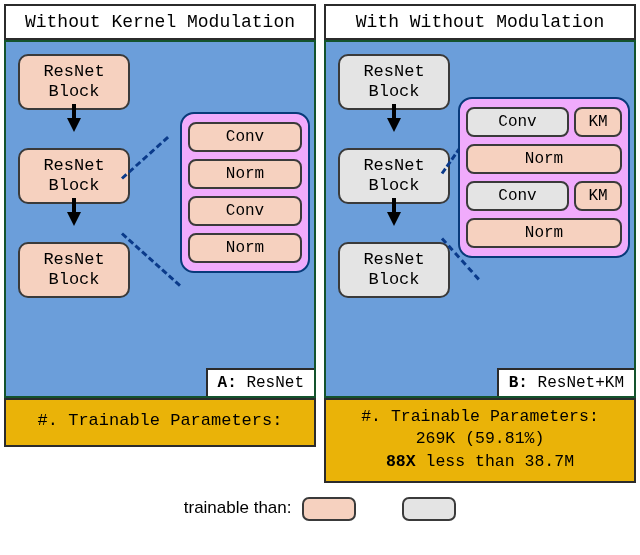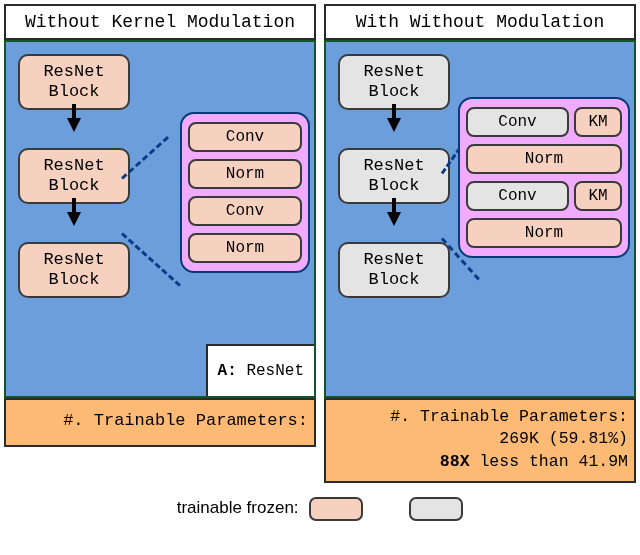--- a/index.html
+++ b/index.html
@@ -104,28 +104,28 @@
     border-top: 3px dashed #0a3a8a;
     transform-origin: left center;
   }
   .corner-label {
     position: absolute;
     right: 0px;
     bottom: 0px;
     background: #fff;
     border-top: 2px solid #2b2b2b;
     border-left: 2px solid #2b2b2b;
-    padding: 16px 10px;
+    padding: 4px 10px;
     font-size: 16px;
   }
   .corner-label b { font-weight: 700; }
   .yellow-box {
     border: 2px solid #2b2b2b;
-    background: #fdba74;
-    text-align: right;
+    background: #eab308;
+    text-align: center;
     padding: 10px 6px 12px;
     font-size: 17px;
     line-height: 1.35;
   }
   .yellow-box.tall { padding: 6px 6px 8px; font-size: 16.5px; }
   .legend {
     display: flex;
     gap: 40px;
     justify-content: center;
     align-items: center;
@@ -199,33 +199,37 @@
           <div class="mini grey">Conv</div>
           <div class="mini peach km">KM</div>
         </div>
         <div class="mini peach">Norm</div>
         <div class="mini-row">
           <div class="mini grey">Conv</div>
           <div class="mini peach km">KM</div>
         </div>
         <div class="mini peach">Norm</div>
       </div>
+      <div class="corner-label">
+        <b>B:</b>
+        <span>ResNet+KM</span>
+      </div>
     </div>
     <div class="yellow-box tall">
       <div>#. Trainable Parameters:</div>
       <div>269K (59.81%)</div>
       <div>
-        <b>88X</b><span> less than 41.9M</span>
+        <b>88X</b><span> less than 38.7M</span>
       </div>
     </div>
   </div>
 
 </div>
 
 <div class="legend">
   <div>
-    <span>trainable frozen:</span>
+    <span>trainable than:</span>
     <span class="swatch peach"></span>
   </div>
   <div>
     <span class="swatch grey"></span>
   </div>
 </div>
 
 </body></html>

